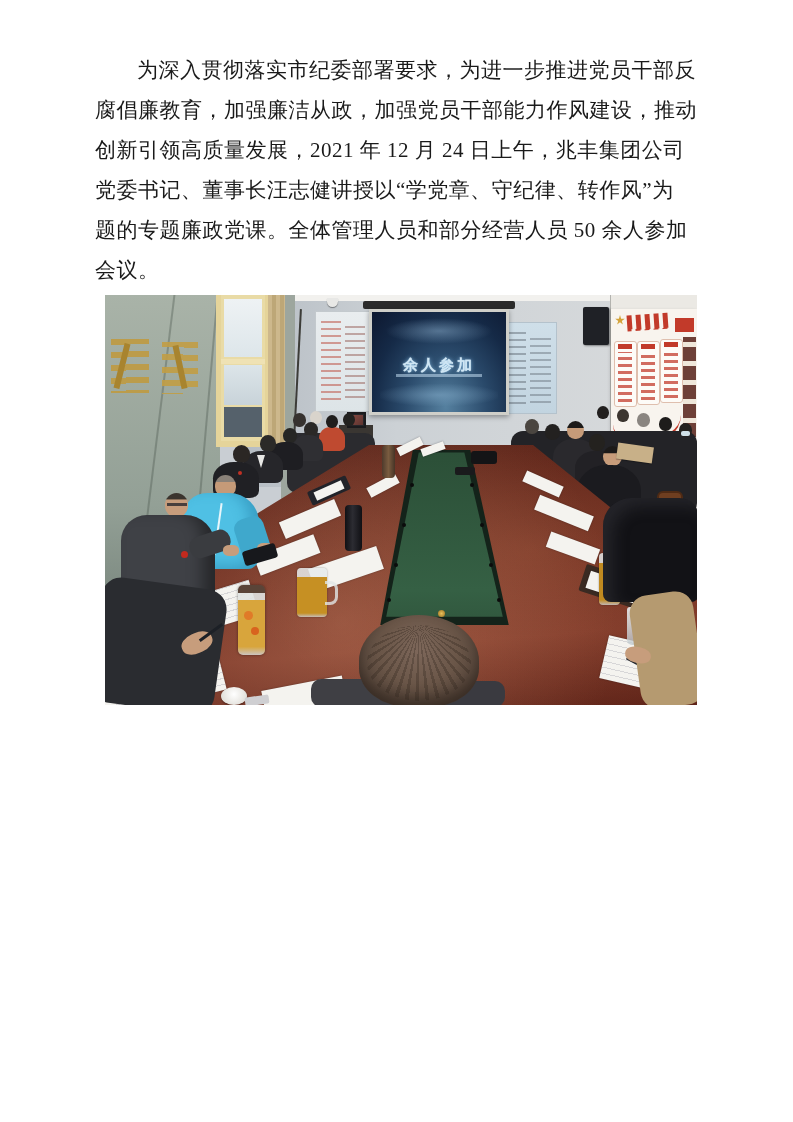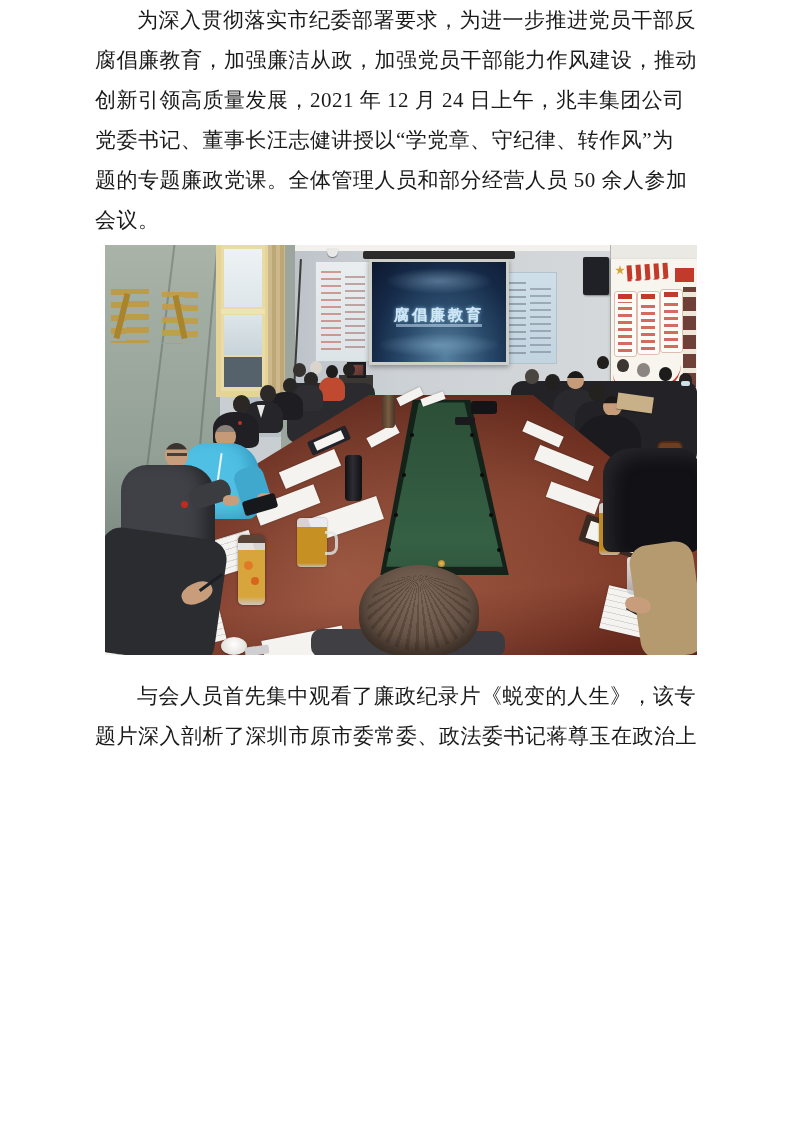--- a/index.html
+++ b/index.html
@@ -2,21 +2,21 @@
 <html><head>
 <meta charset="utf-8">
 <style>
   html,body{margin:0;padding:0;background:#ffffff;}
   .page{position:relative;width:793px;height:1122px;background:#ffffff;overflow:hidden;
         font-family:"Liberation Serif","DejaVu Serif",serif;color:#1a1a1a;}
   .title{margin:0;padding-top:116px;text-align:center;font-size:30px;line-height:44px;
          font-weight:bold;letter-spacing:1px;color:#000;}
   .body-text{margin:0 94px 0 95px;font-size:21px;line-height:40px;letter-spacing:.5px;
              text-align:justify;text-indent:2em;white-space:pre-line;}
-  .para1{}
+  .para1{margin-top:50px;}
   .para2{margin-top:21px;}
   .photo{position:relative;width:592px;height:410px;margin:5px 0 0 105px;overflow:hidden;
          background:#c9ced3;}
   .ab{position:absolute;}
   .paper{position:absolute;background:#f4f3ef;box-shadow:0 0 2px rgba(20,20,25,.4);}
   .lines{background:#f4f3ef repeating-linear-gradient(0deg,transparent 0 5px,rgba(140,140,155,.28) 5px 6px);}
   .head{position:absolute;border-radius:50% 50% 46% 46%;}
   .torso{position:absolute;border-radius:45% 45% 20% 20%;}
   .screen-text{font-family:"Liberation Sans","DejaVu Sans",sans-serif;font-weight:bold;
                color:#cfe6f4;text-shadow:0 0 4px #7ab0d8,0 0 1px #eaf6ff;font-size:15px;letter-spacing:3px;}
@@ -66,21 +66,21 @@
     </div>
     <div class="ab" style="left:394px;top:27px;width:56px;height:90px;background:linear-gradient(180deg,#cfdfe9,#c2d4e0);border:1px solid #b4c2cc;">
       <div class="ab" style="left:5px;top:7px;width:21px;height:74px;background:repeating-linear-gradient(0deg,rgba(100,110,120,.5) 0 2px,rgba(0,0,0,0) 2px 7px);"></div>
       <div class="ab" style="left:30px;top:10px;width:21px;height:70px;background:repeating-linear-gradient(0deg,rgba(100,110,120,.45) 0 2px,rgba(0,0,0,0) 2px 7px);"></div>
     </div>
 
     <div class="ab" style="left:258px;top:6px;width:152px;height:8px;background:#2b2b2b;border-radius:2px;"></div>
     <div class="ab" style="left:264px;top:14px;width:140px;height:106px;background:#cfcfc9;padding:3px;box-sizing:border-box;box-shadow:0 2px 5px rgba(0,0,0,.35);">
       <div class="ab" style="left:3px;top:3px;right:3px;bottom:3px;background:radial-gradient(ellipse at 55% 95%,#55809f 0%,#2a4a6b 40%,#152a47 70%,#0d1830 100%);display:flex;flex-direction:column;align-items:center;justify-content:center;">
         <div class="ab" style="left:10%;top:6%;width:80%;height:26%;background:radial-gradient(ellipse,rgba(140,175,205,.5),rgba(0,0,0,0) 70%);"></div>
-        <div class="screen-text" style="margin-top:6px;">腐倡廉教育</div>
+        <div class="screen-text" style="margin-top:6px;">余人参加</div>
         <div class="ab" style="left:18%;top:62%;width:64%;height:3px;background:rgba(195,220,240,.55);"></div>
         <div class="ab" style="left:6%;top:72%;width:88%;height:22%;background:radial-gradient(ellipse,rgba(130,170,200,.55),rgba(0,0,0,0) 75%);"></div>
       </div>
     </div>
 
     <div class="ab" style="left:478px;top:12px;width:26px;height:38px;background:#1f2126;border-radius:2px;box-shadow:1px 1px 2px rgba(0,0,0,.4);"></div>
 
     <div class="ab" style="left:506px;top:14px;width:86px;height:150px;background:#f8f4ee;box-shadow:-1px 1px 3px rgba(0,0,0,.15);">
       <div class="ab" style="left:4px;top:6px;width:10px;height:10px;background:#d4a33a;clip-path:polygon(50% 0,61% 38%,98% 38%,68% 60%,79% 96%,50% 73%,21% 96%,32% 60%,2% 38%,39% 38%);"></div>
       <div class="ab" style="left:16px;top:5px;width:44px;height:16px;background:repeating-linear-gradient(92deg,#c23a2a 0 5px,rgba(0,0,0,0) 5px 9px);transform:rotate(-4deg);filter:blur(.4px);"></div>
@@ -217,16 +217,14 @@
     <div class="ab" style="left:530px;top:298px;width:64px;height:114px;background:#b59a70;border-radius:18px;transform:rotate(-8deg);"></div>
     <div class="ab" style="left:520px;top:352px;width:26px;height:16px;background:#c79d7c;border-radius:45%;transform:rotate(12deg);"></div>
 
     <div class="ab" style="left:206px;top:384px;width:86px;height:28px;background:#3f3f44;border-radius:10px;"></div>
     <div class="ab" style="left:336px;top:386px;width:64px;height:26px;background:#3a3a40;border-radius:10px;"></div>
     <div class="ab" style="left:254px;top:320px;width:120px;height:92px;background:radial-gradient(ellipse at 50% 38%,#7d675a 0%,#6a5648 45%,#54443a 80%);border-radius:50% 50% 42% 42%;box-shadow:inset 0 -10px 14px rgba(30,22,16,.5);"></div>
     <div class="ab" style="left:262px;top:330px;width:104px;height:76px;border-radius:50%;background:repeating-conic-gradient(from 180deg at 50% 0%,rgba(40,30,22,.28) 0 3deg,rgba(0,0,0,0) 3deg 8deg);"></div>
 
   </figure>
 
-  <p class="body-text para2">与会人员首先集中观看了廉政纪录片《蜕变的人生》，该专
-题片深入剖析了深圳市原市委常委、政法委书记蒋尊玉在政治上</p>
 
 </div>
 
 </body></html>

